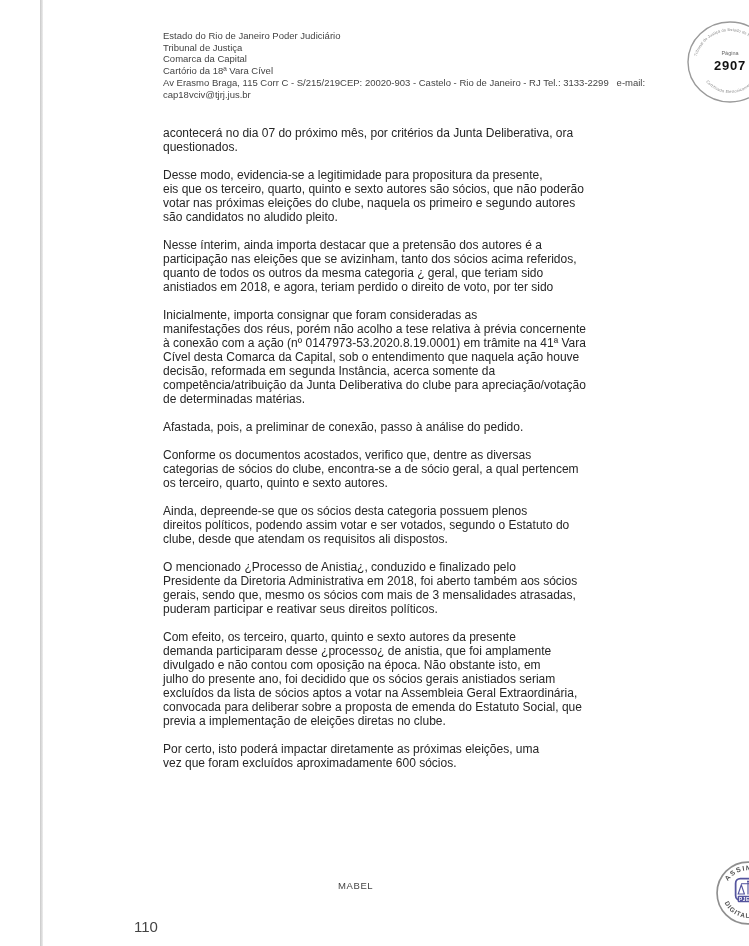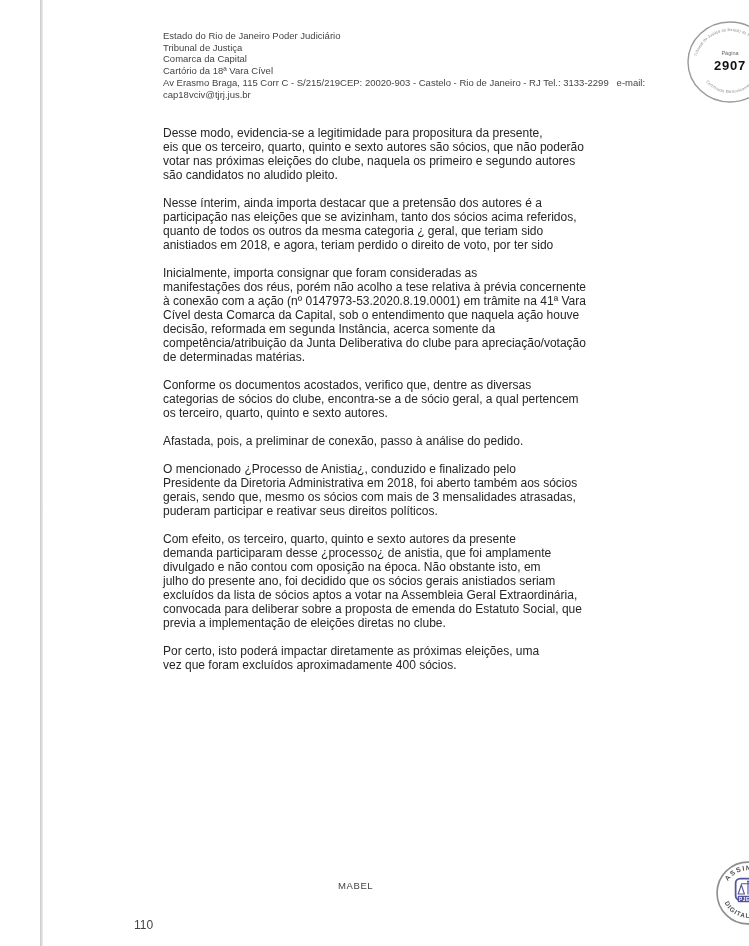--- a/index.html
+++ b/index.html
@@ -39,21 +39,21 @@
     position:absolute;left:123px;top:126px;width:522px;
   }
   .body-block p{
     margin:0 0 14px 0;
     font-size:12px;line-height:14px;
     white-space:pre-line;
     color:var(--text);
   }
   .footer-pagenum{
     position:absolute;left:94px;top:918px;
-    font-size:12px;color:var(--muted);
+    font-size:15px;color:var(--muted);
   }
   .footer-name{
     position:absolute;left:298px;top:880px;
     font-size:9.5px;letter-spacing:0.6px;color:var(--muted);
   }
   .signature-seal{
     position:absolute;left:675px;top:860px;width:66px;height:66px;
   }
   .arc-text{fill:var(--arc-gray);font-family:"Liberation Sans",sans-serif;}
   .seal-arc-text{fill:#4f4f4f;font-weight:bold;font-family:"Liberation Sans",sans-serif;}
@@ -83,52 +83,57 @@
       <textPath href="#stampTopArc" startOffset="50%" text-anchor="middle">Tribunal de Justiça do Estado do Rio de Janeiro</textPath>
     </text>
     <text x="45" y="36" text-anchor="middle" font-size="5.5" fill="#666666">Página</text>
     <text x="45" y="51" text-anchor="middle" font-size="13" font-weight="bold" fill="#111111" letter-spacing="0.8">2907</text>
     <text class="arc-text" font-size="4" letter-spacing="0.2">
       <textPath href="#stampBottomArc" startOffset="50%" text-anchor="middle">Certificado Eletronicamente</textPath>
     </text>
   </svg>
 
   <div class="body-block">
+    <p>acontecerá no dia 07 do próximo mês, por critérios da Junta Deliberativa, ora
+questionados.</p>
     <p>Desse modo, evidencia-se a legitimidade para propositura da presente,
 eis que os terceiro, quarto, quinto e sexto autores são sócios, que não poderão
 votar nas próximas eleições do clube, naquela os primeiro e segundo autores
 são candidatos no aludido pleito.</p>
     <p>Nesse ínterim, ainda importa destacar que a pretensão dos autores é a
 participação nas eleições que se avizinham, tanto dos sócios acima referidos,
 quanto de todos os outros da mesma categoria ¿ geral, que teriam sido
 anistiados em 2018, e agora, teriam perdido o direito de voto, por ter sido</p>
     <p>Inicialmente, importa consignar que foram consideradas as
 manifestações dos réus, porém não acolho a tese relativa à prévia concernente
 à conexão com a ação (nº 0147973-53.2020.8.19.0001) em trâmite na 41ª Vara
 Cível desta Comarca da Capital, sob o entendimento que naquela ação houve
 decisão, reformada em segunda Instância, acerca somente da
 competência/atribuição da Junta Deliberativa do clube para apreciação/votação
 de determinadas matérias.</p>
+    <p>Afastada, pois, a preliminar de conexão, passo à análise do pedido.</p>
     <p>Conforme os documentos acostados, verifico que, dentre as diversas
 categorias de sócios do clube, encontra-se a de sócio geral, a qual pertencem
 os terceiro, quarto, quinto e sexto autores.</p>
-    <p>Afastada, pois, a preliminar de conexão, passo à análise do pedido.</p>
+    <p>Ainda, depreende-se que os sócios desta categoria possuem plenos
+direitos políticos, podendo assim votar e ser votados, segundo o Estatuto do
+clube, desde que atendam os requisitos ali dispostos.</p>
     <p>O mencionado ¿Processo de Anistia¿, conduzido e finalizado pelo
 Presidente da Diretoria Administrativa em 2018, foi aberto também aos sócios
 gerais, sendo que, mesmo os sócios com mais de 3 mensalidades atrasadas,
 puderam participar e reativar seus direitos políticos.</p>
     <p>Com efeito, os terceiro, quarto, quinto e sexto autores da presente
 demanda participaram desse ¿processo¿ de anistia, que foi amplamente
 divulgado e não contou com oposição na época. Não obstante isto, em
 julho do presente ano, foi decidido que os sócios gerais anistiados seriam
 excluídos da lista de sócios aptos a votar na Assembleia Geral Extraordinária,
 convocada para deliberar sobre a proposta de emenda do Estatuto Social, que
 previa a implementação de eleições diretas no clube.</p>
     <p>Por certo, isto poderá impactar diretamente as próximas eleições, uma
-vez que foram excluídos aproximadamente 400 sócios.</p>
+vez que foram excluídos aproximadamente 600 sócios.</p>
   </div>
 
   <div class="footer-pagenum">110</div>
   <div class="footer-name">MABEL</div>
 
   <svg class="signature-seal" viewBox="0 0 64 64">
     <circle cx="32" cy="32" r="30" fill="#ffffff" stroke="#8f8f8f" stroke-width="1.6"></circle>
     <defs>
       <path id="sealTopArc" d="M 9,33 A 23,23 0 0 1 55,33" fill="none"></path>
       <path id="sealBottomArc" d="M 7,31 A 25,25 0 0 0 57,31" fill="none"></path>

